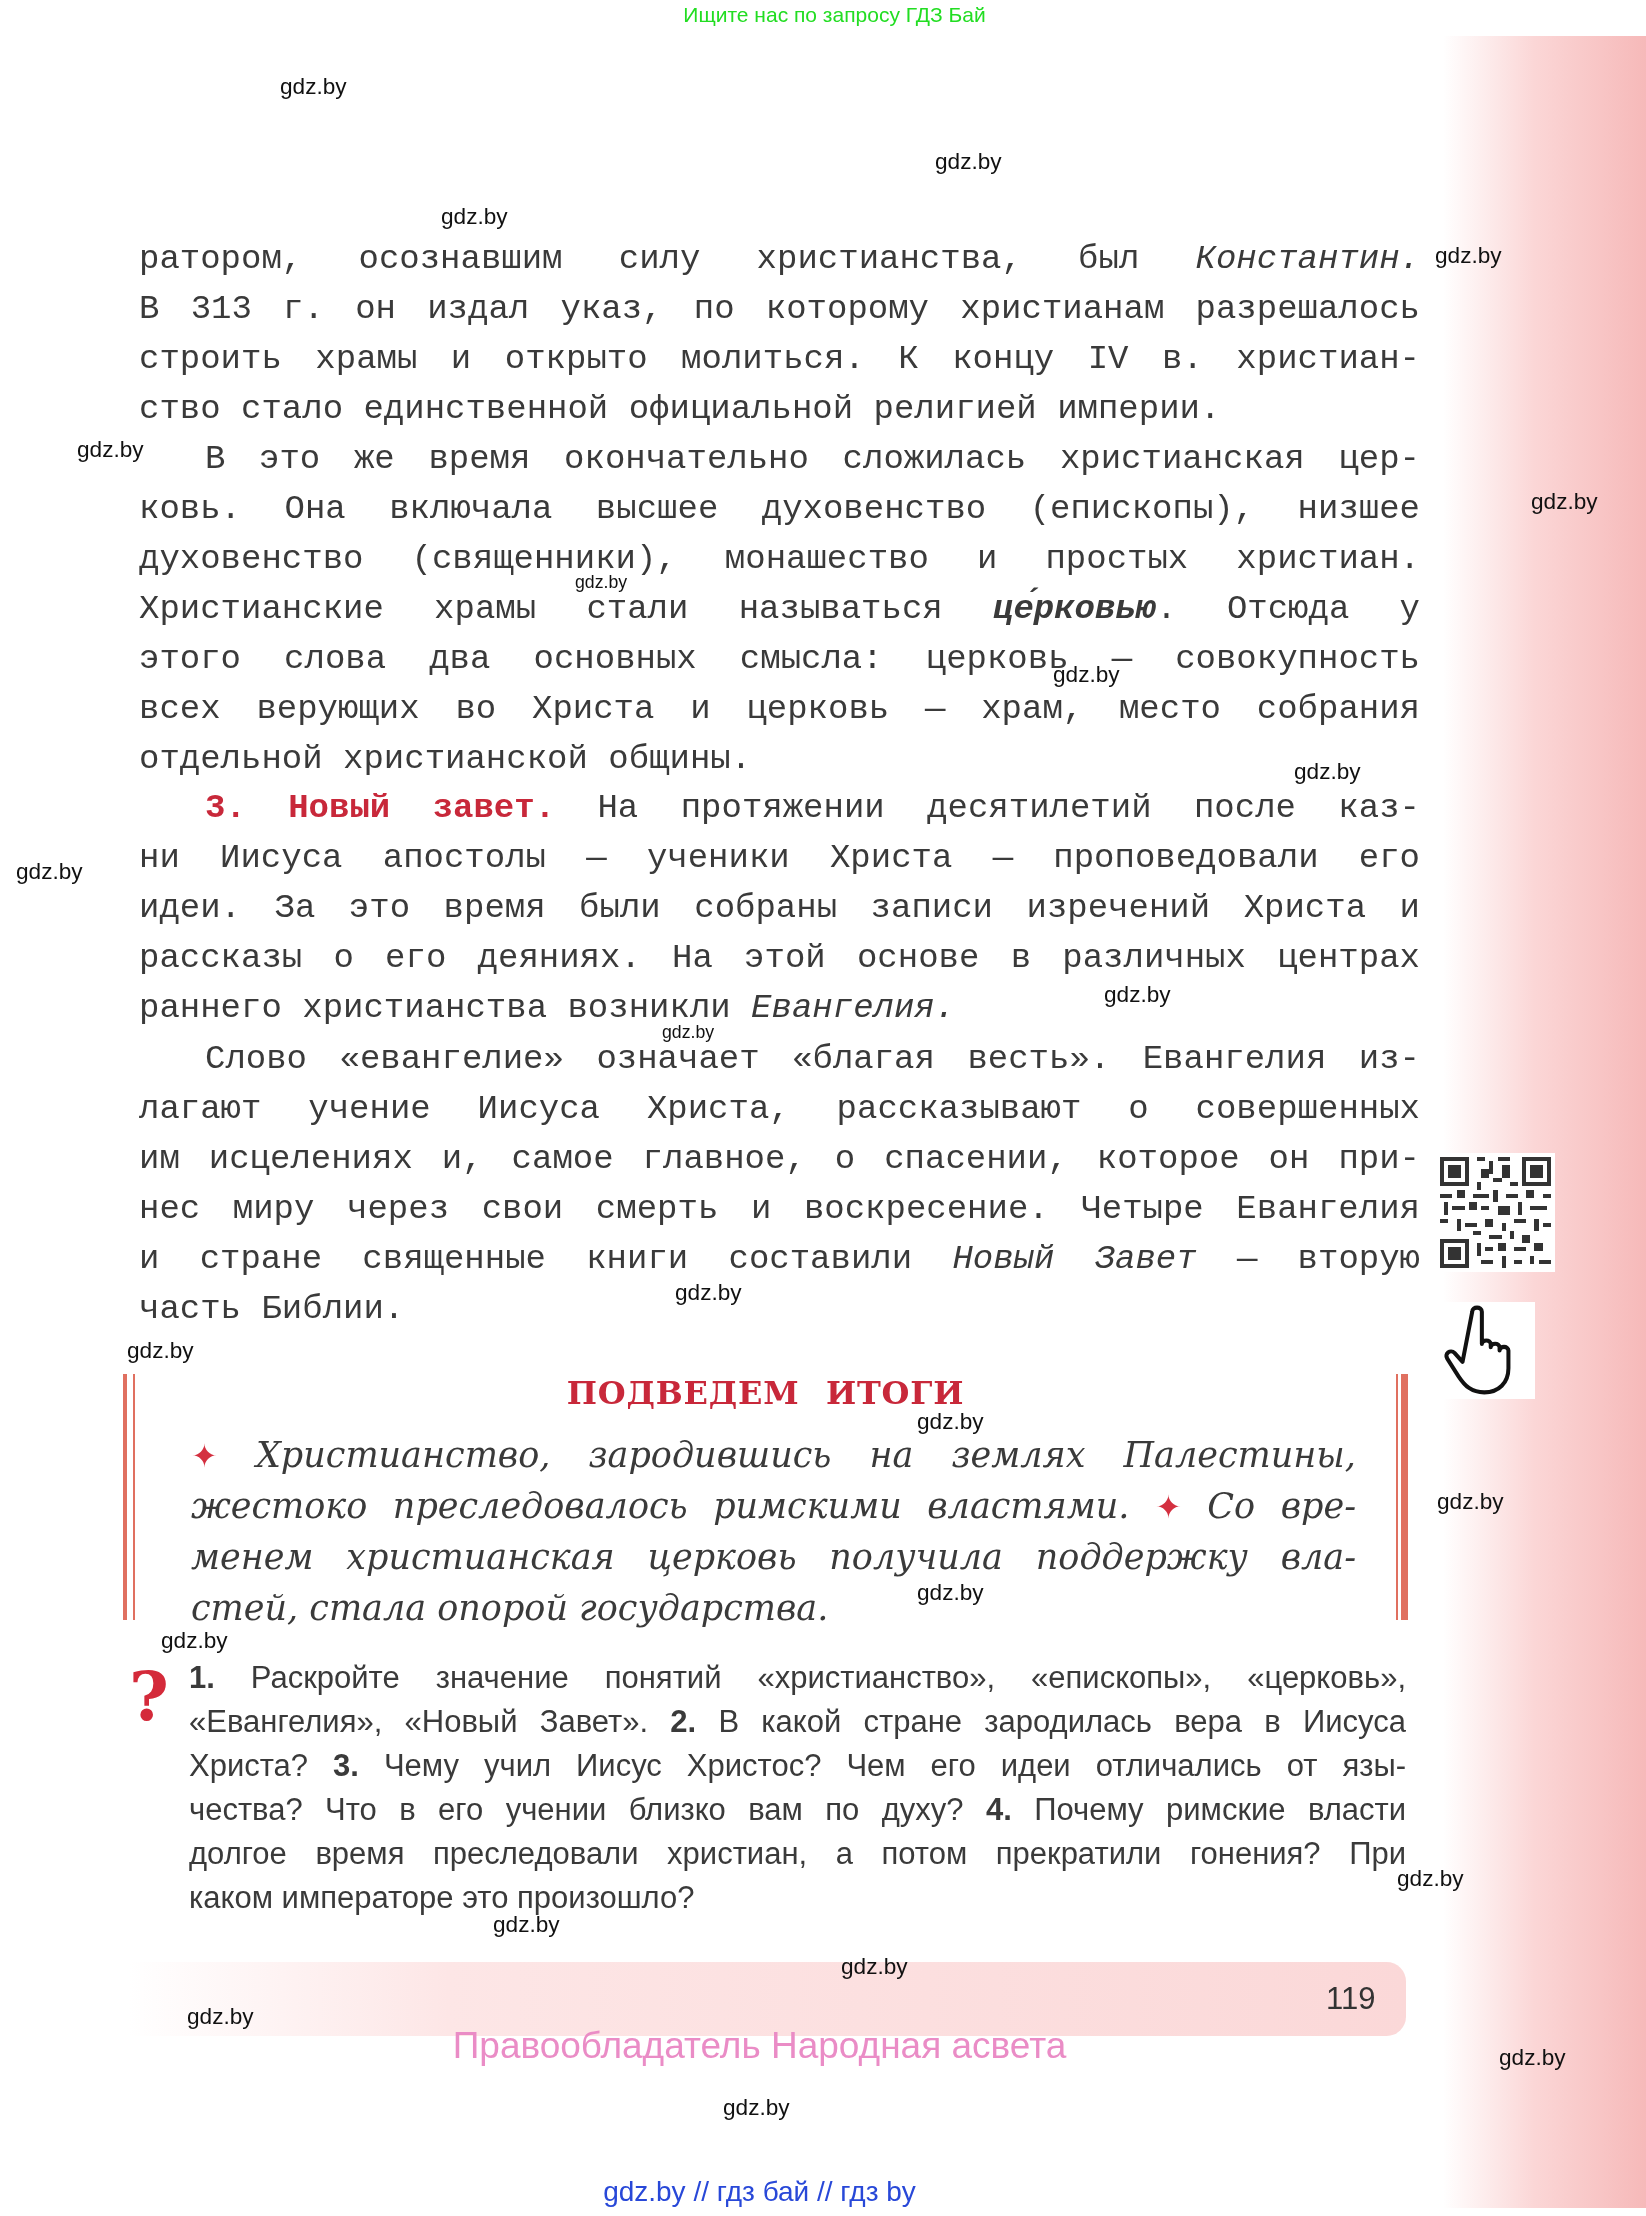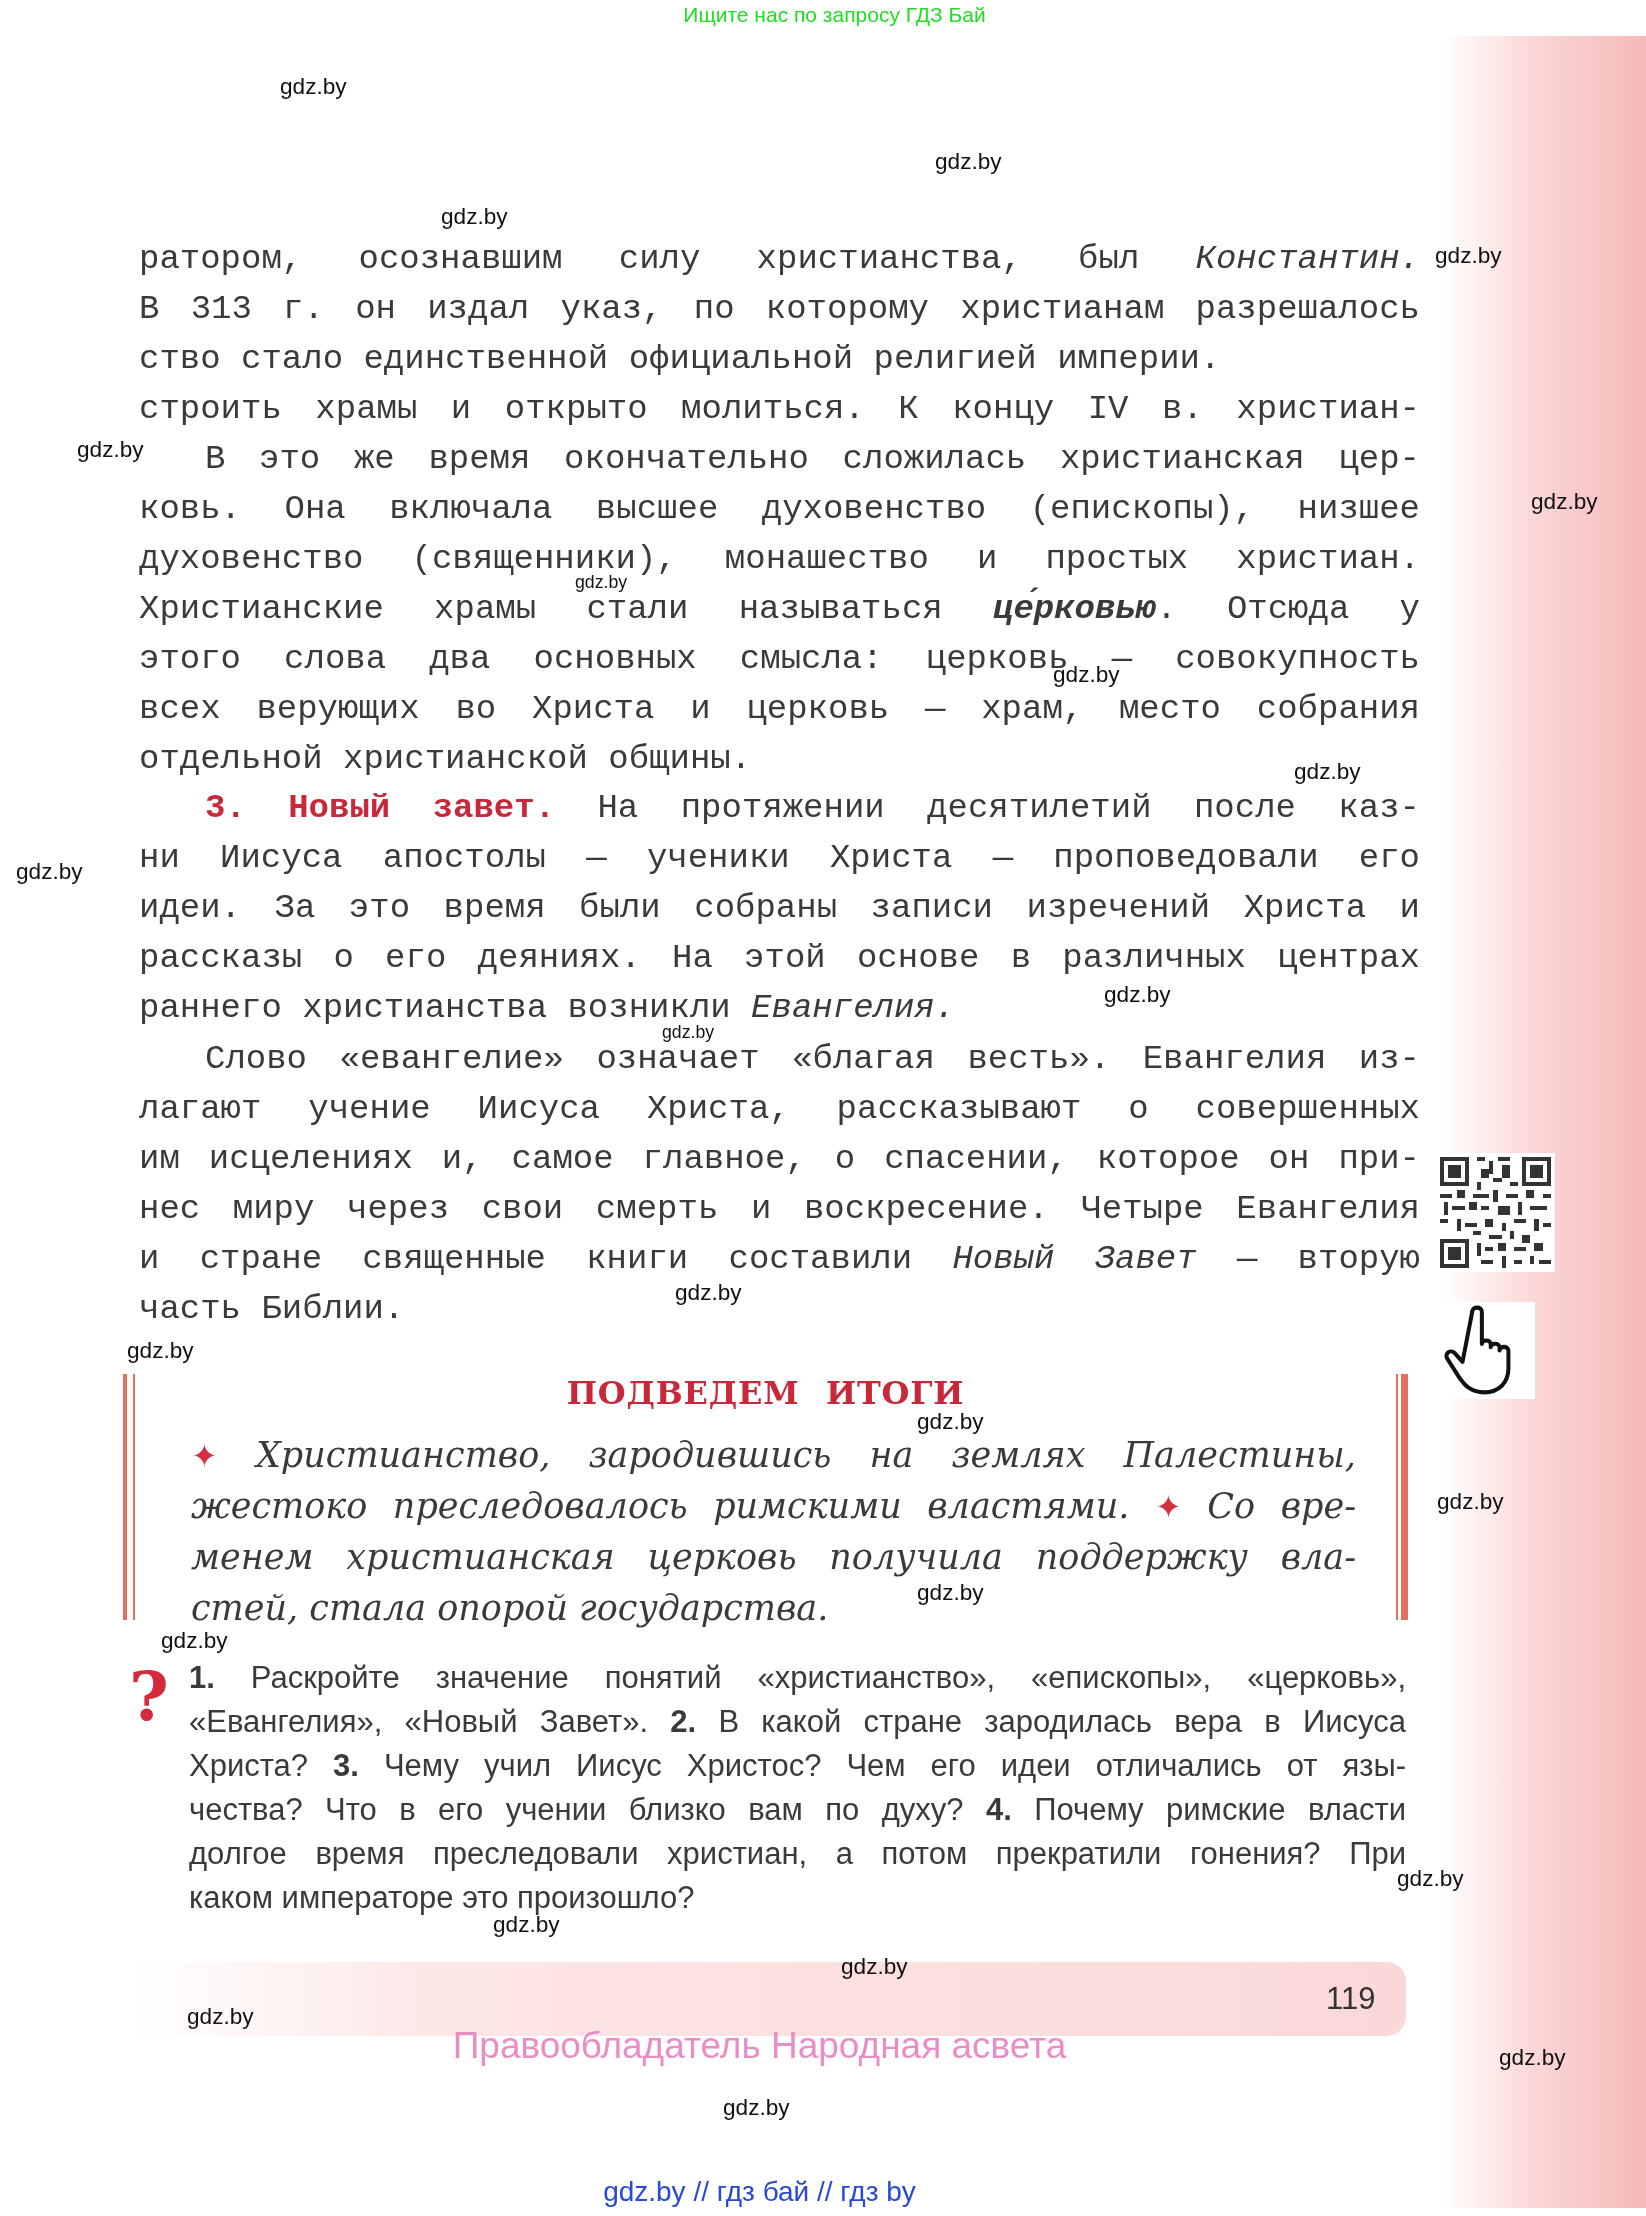--- a/index.html
+++ b/index.html
@@ -48,22 +48,22 @@
 </head>
 <body>
 
 <div class="side-band"></div>
 
 <div class="top-banner">Ищите нас по запросу ГДЗ Бай</div>
 
 <div class="body-text" style="top:234px;">
   <span class="line"><span>ратором, осознавшим силу христианства, был </span><span class="it">Константин.</span></span>
   <span class="line">В 313 г. он издал указ, по которому христианам разрешалось</span>
+  <span class="line">строить храмы и открыто молиться. К концу IV в. христиан-</span>
   <span class="line last">ство стало единственной официальной религией империи.</span>
-  <span class="line">строить храмы и открыто молиться. К концу IV в. христиан-</span>
 </div>
 
 <div class="body-text" style="top:434px;">
   <span class="line indent">В это же время окончательно сложилась христианская цер-</span>
   <span class="line">ковь. Она включала высшее духовенство (епископы), низшее</span>
   <span class="line">духовенство (священники), монашество и простых христиан.</span>
   <span class="line"><span>Христианские храмы стали называться </span><span class="bi">це́рковью</span><span>. Отсюда у</span></span>
   <span class="line">этого слова два основных смысла: церковь — совокупность</span>
   <span class="line">всех верующих во Христа и церковь — храм, место собрания</span>
   <span class="line last">отдельной христианской общины.</span>

